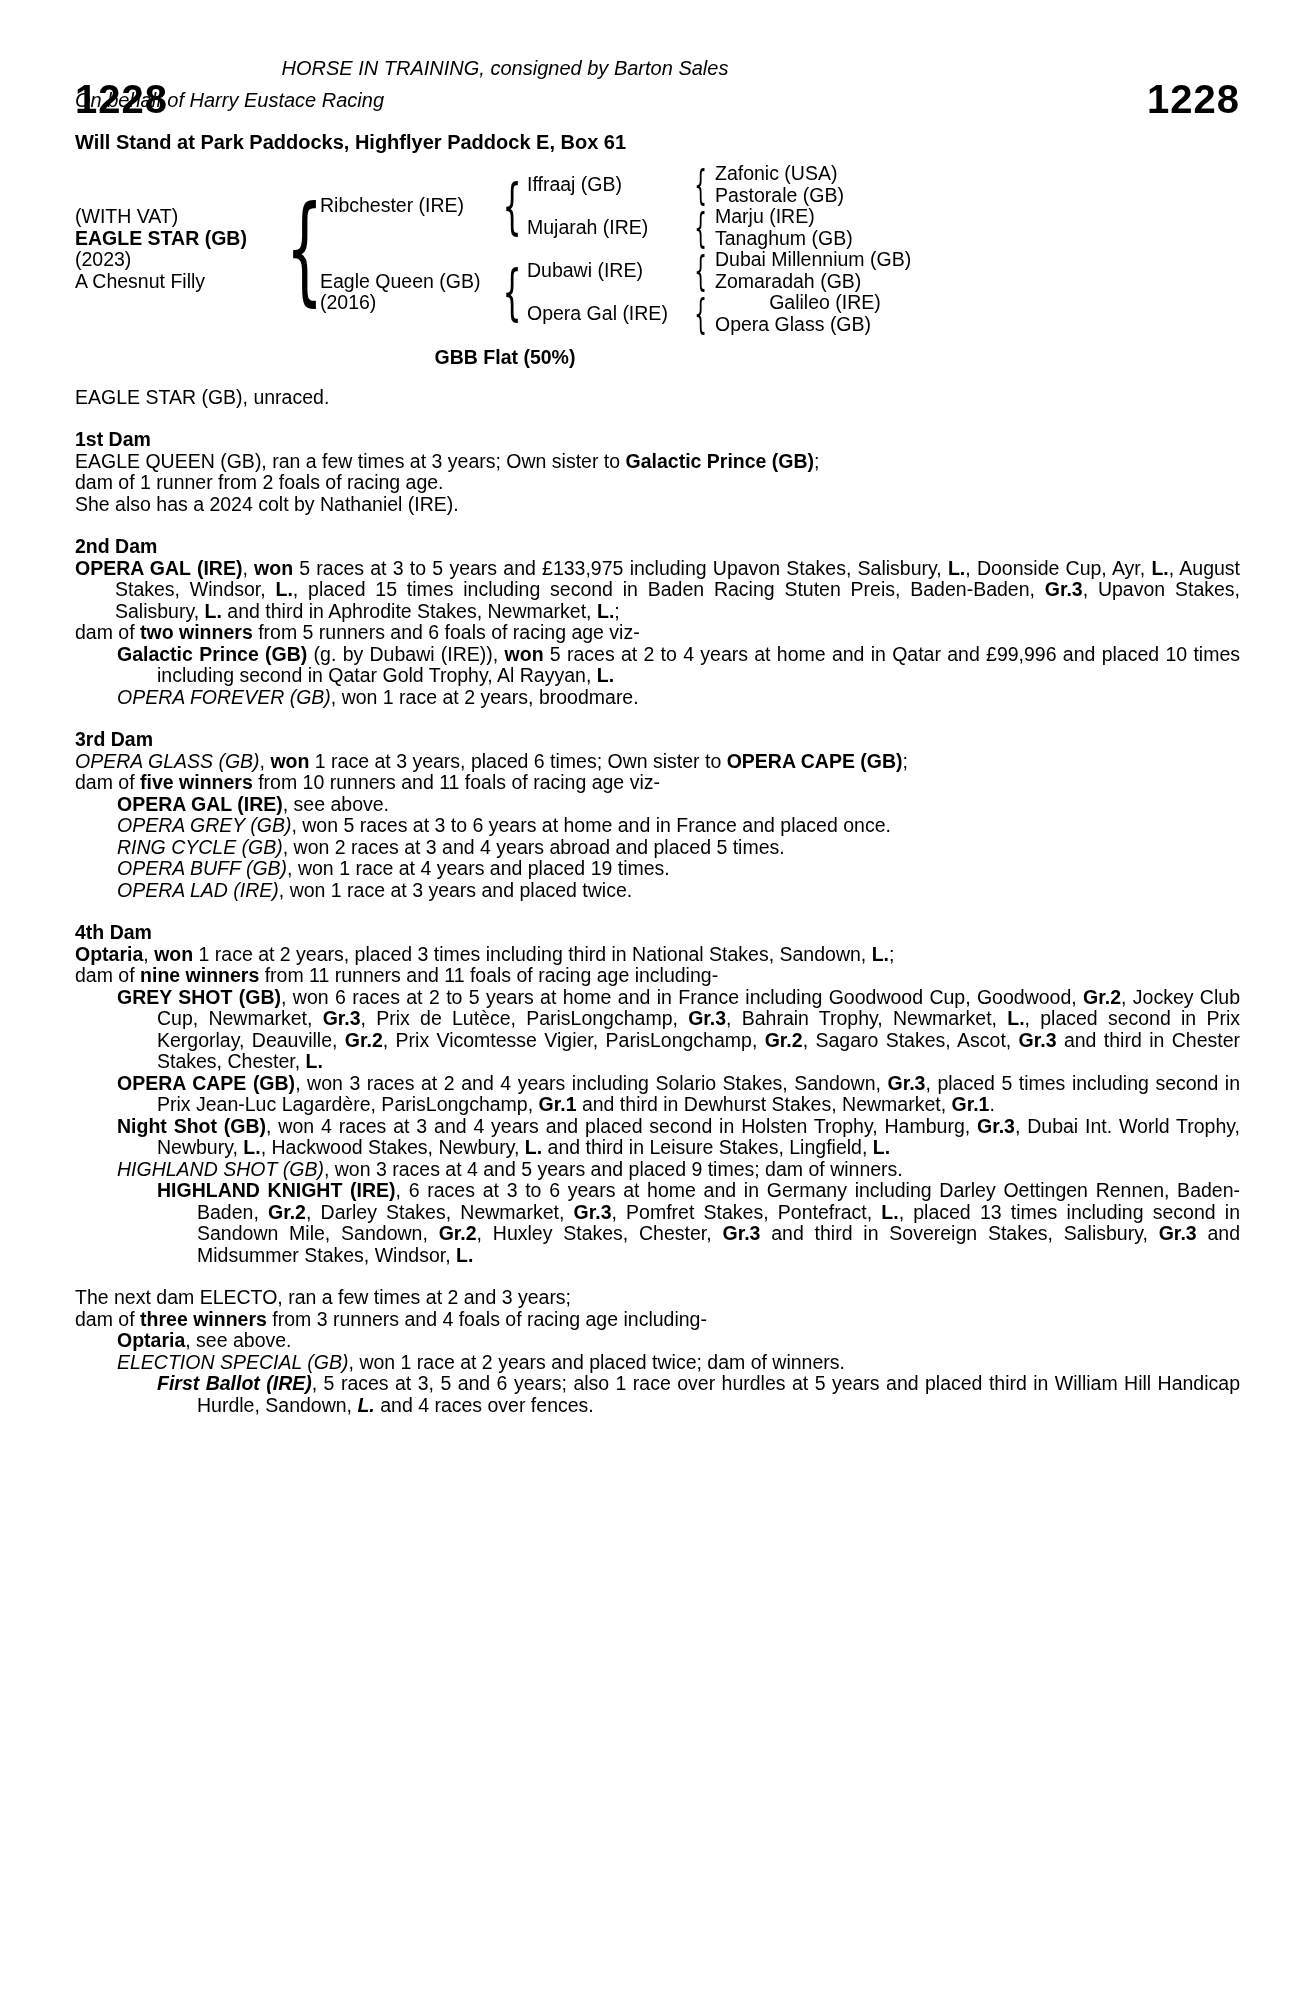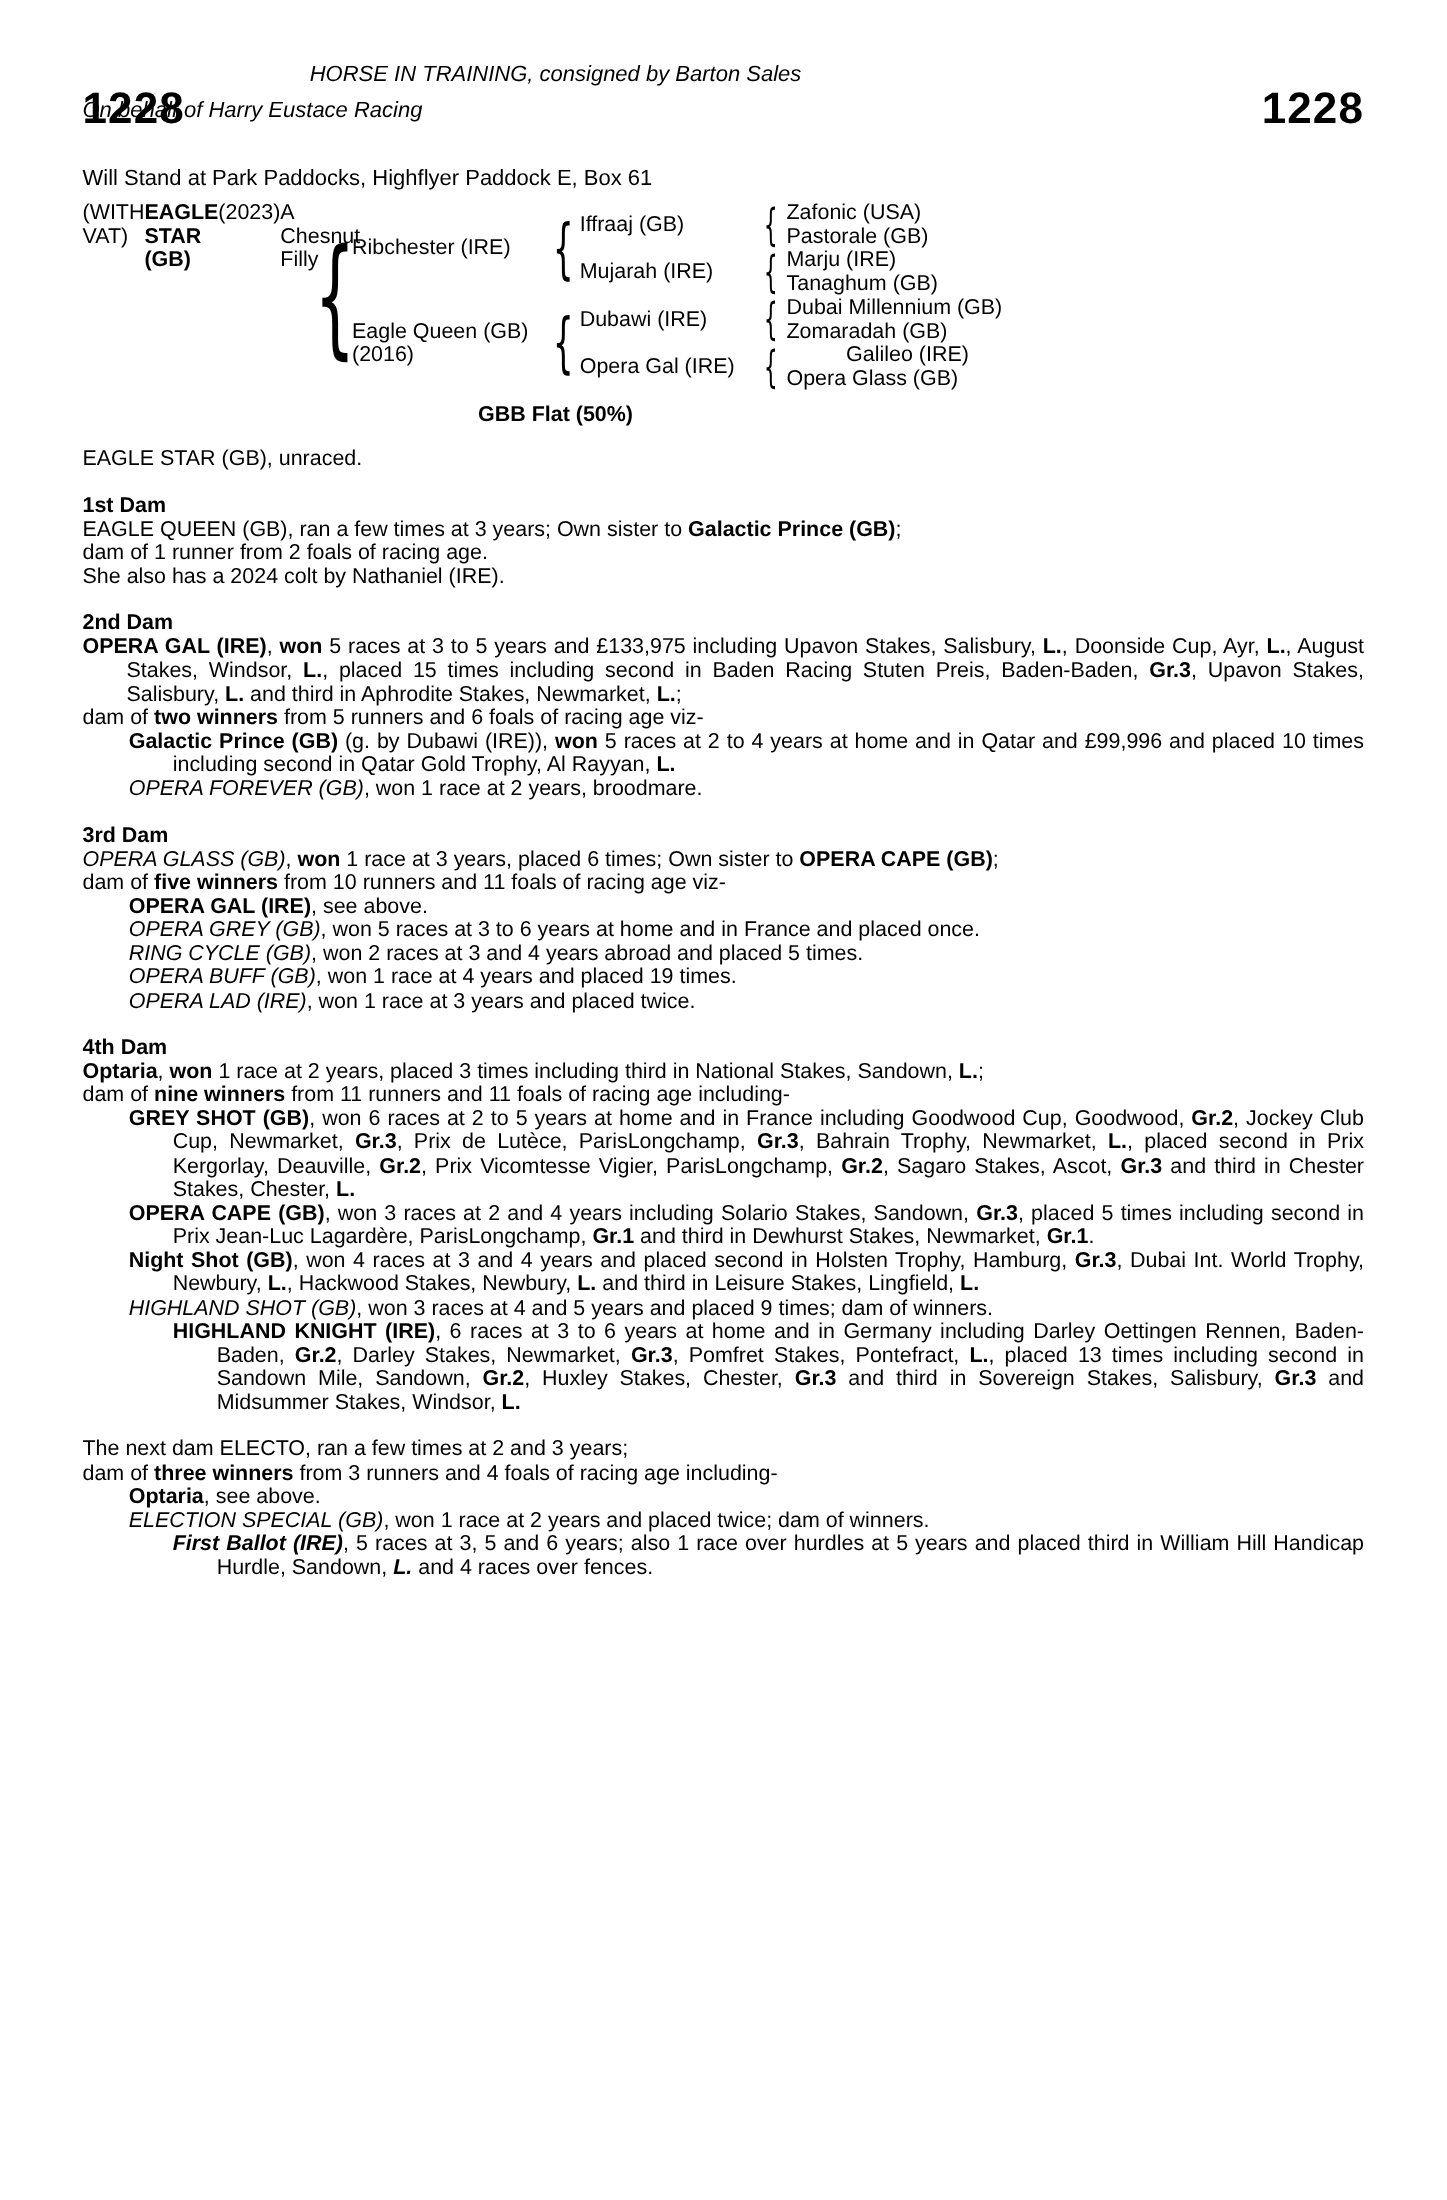--- a/index.html
+++ b/index.html
@@ -10,31 +10,31 @@
   }
   p{margin:0;}
   .page{padding:58px 75px 40px 75px;}
   .center-block{width:860px;}
   .consign{text-align:center;font-style:italic;font-size:20px;}
   .lot-row{position:relative;height:50px;margin-top:2px;}
   .lot{position:absolute;top:-4px;font-weight:700;font-size:40px;line-height:42px;letter-spacing:1px;}
   .lot-left{left:0;}
   .lot-right{right:0;}
   .behalf{padding-top:8px;font-style:italic;font-size:20px;}
-  .stand{font-weight:400;font-size:20px;margin-top:20px;}
+  .stand{font-weight:700;font-size:20px;margin-top:0;}
 
   
   .pedigree{
     display:grid;
     grid-template-columns:215px 30px 178px 29px 160px 28px 220px;
     grid-template-rows:repeat(8,21.5px);
     margin-top:10px;
   }
   .cell{display:flex;flex-direction:column;justify-content:center;}
-  .subject{grid-column:1;grid-row:1/9;display:flex;flex-direction:row;justify-content:space-between;}
+  .subject{grid-column:1;grid-row:1/9;display:flex;flex-direction:column;justify-content:center;}
   .subject-name{font-weight:700;}
   .brace{display:flex;align-items:center;justify-content:center;font-family:"DejaVu Sans",sans-serif;font-weight:400;}
   .brace::before{content:"{";display:block;transform:scaleX(0.5);line-height:1;}
   .brace-main{grid-column:2;grid-row:1/9;font-size:118px;}
   .brace-g2a{grid-column:4;grid-row:1/5;font-size:60px;}
   .brace-g2b{grid-column:4;grid-row:5/9;font-size:60px;}
   .brace-g3a{grid-column:6;grid-row:1/3;font-size:40px;}
   .brace-g3b{grid-column:6;grid-row:3/5;font-size:40px;}
   .brace-g3c{grid-column:6;grid-row:5/7;font-size:40px;}
   .brace-g3d{grid-column:6;grid-row:7/9;font-size:40px;}

